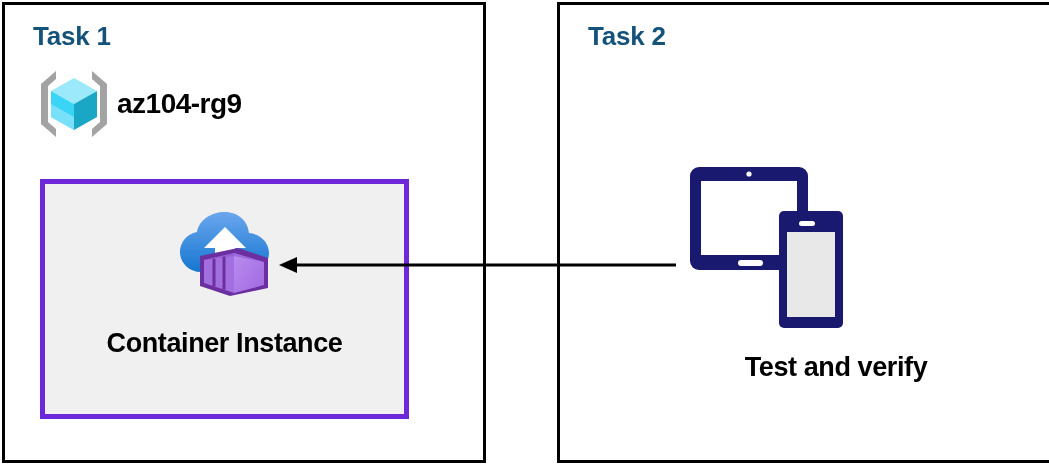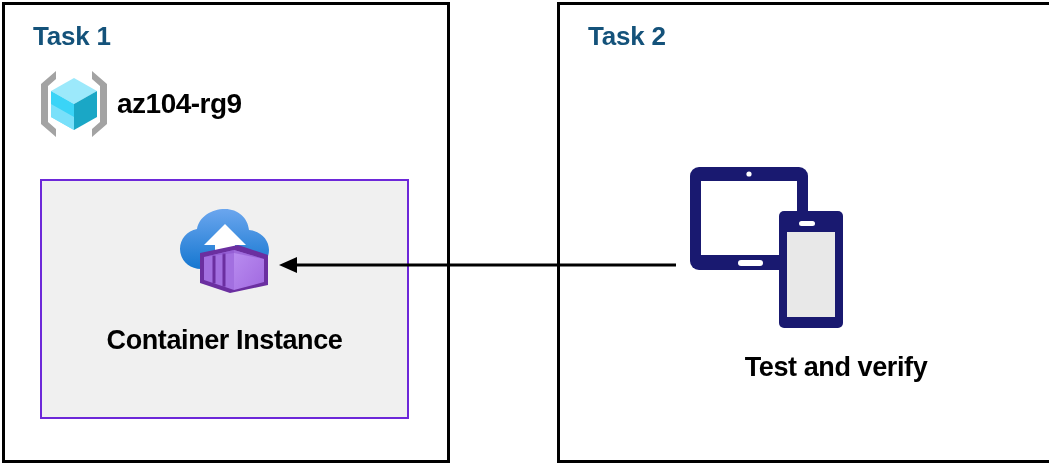--- a/index.html
+++ b/index.html
@@ -18,21 +18,21 @@
     overflow: hidden;
   }
 
   
   .panel {
     position: absolute;
     box-sizing: border-box;
     border: 3px solid #000000;
     background: #ffffff;
   }
-  #panel-task1 { left: 2px;   top: 2px; width: 448px; height: 461px; }
+  #panel-task1 { left: 2px;   top: 2px; width: 484px; height: 461px; }
   #panel-task2 { left: 557px; top: 2px; width: 592px; height: 461px; }
 
   .task-title {
     position: absolute;
     left: 28px;
     top: 16px;
     font-size: 26px;
     font-weight: bold;
     color: #14527a;
     letter-spacing: -0.2px;
@@ -59,21 +59,21 @@
 
   
   #container-box {
     position: absolute;
     box-sizing: border-box;
     left: 35px;
     top: 174px;
     width: 369px;
     height: 240px;
     background: #f0f0f0;
-    border: 2px solid #6d28d9;
+    border: 5px solid #6d28d9;
     display: flex;
     flex-direction: column;
     align-items: center;
     justify-content: flex-start;
   }
   #aci-icon {
     width: 98px;
     height: 92px;
     margin-top: 22px;
     display: block;

